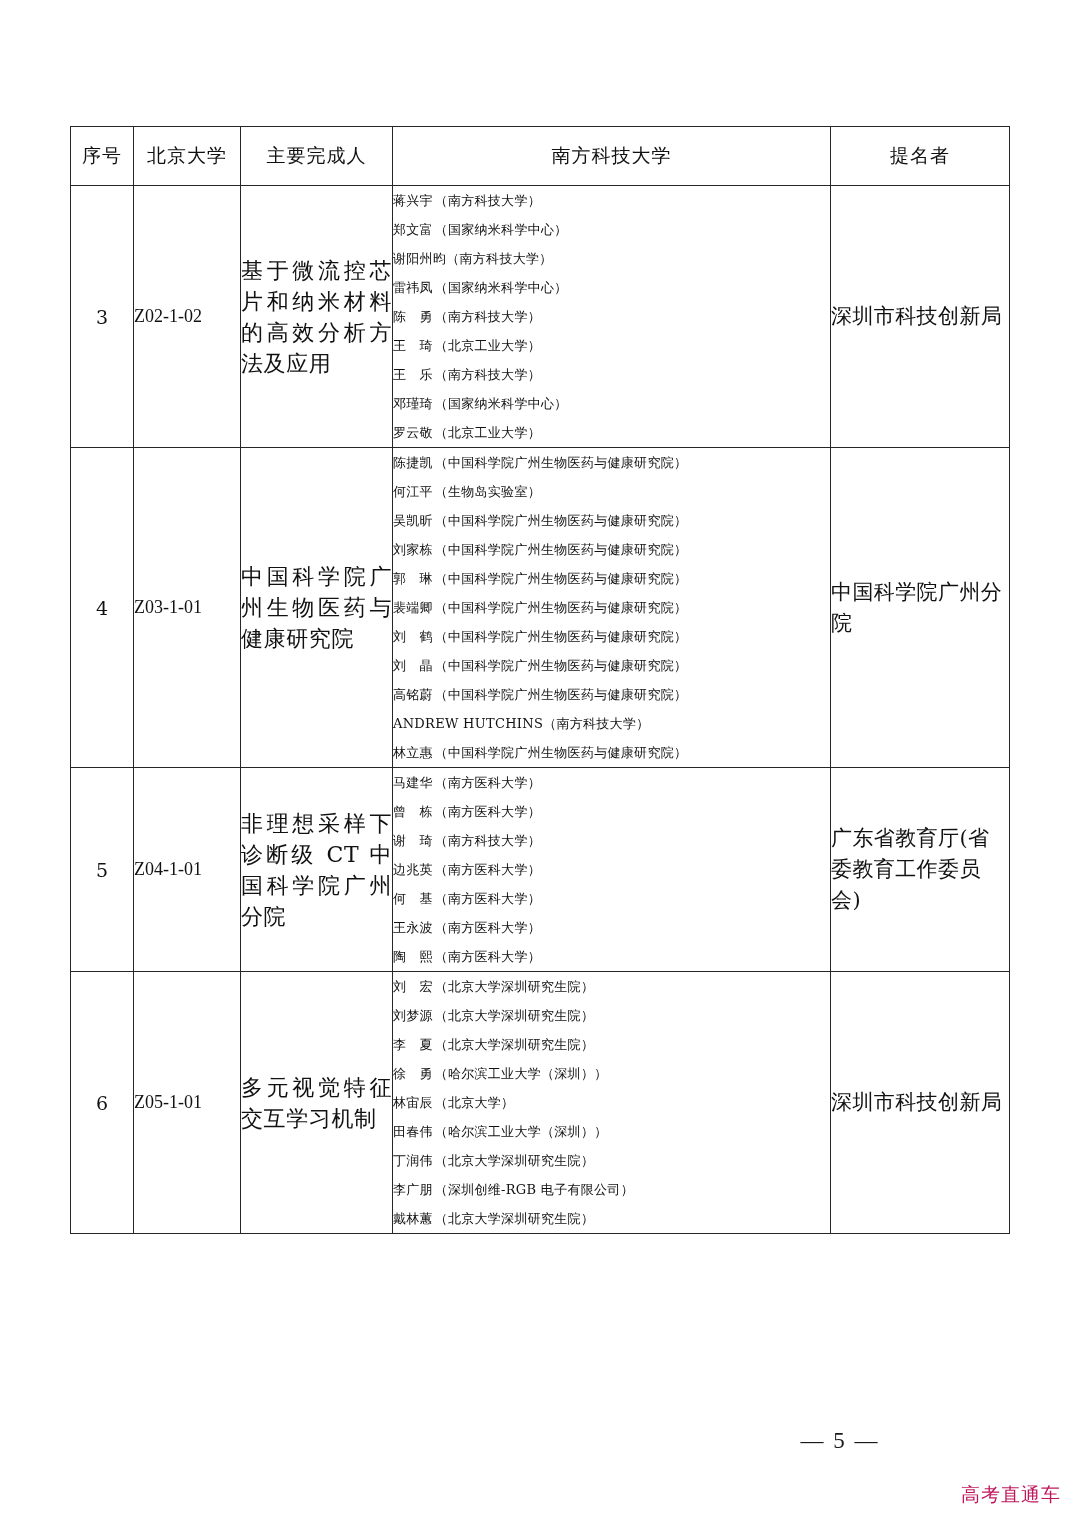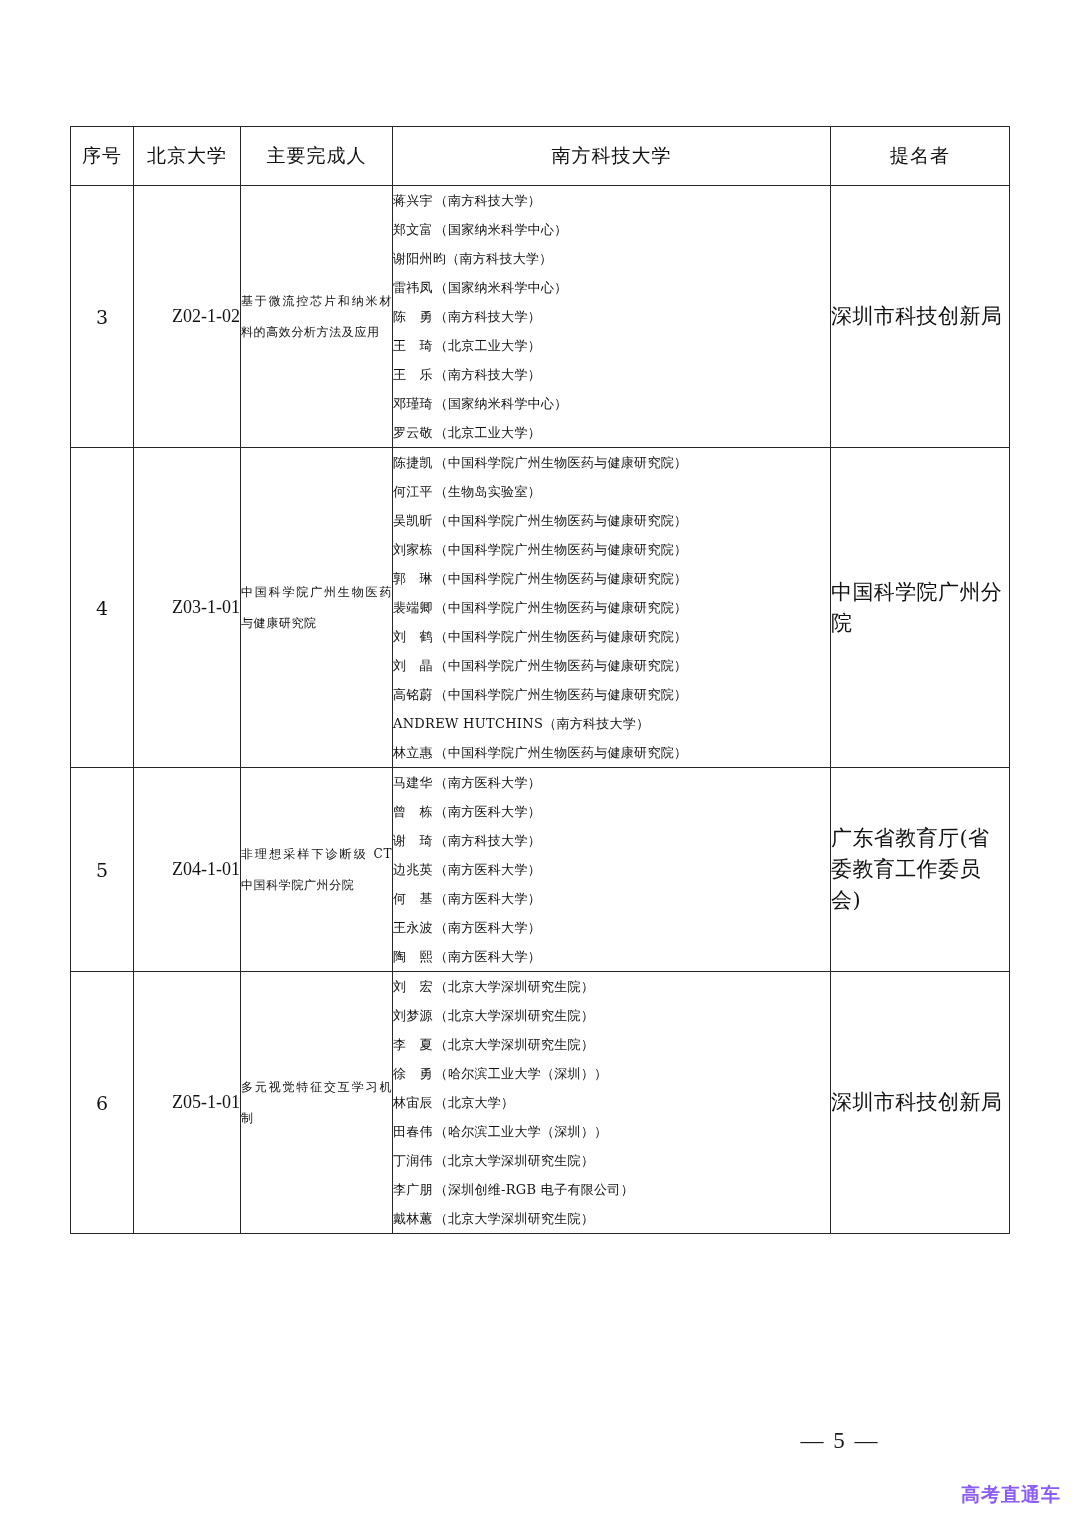--- a/index.html
+++ b/index.html
@@ -52,27 +52,27 @@
     font-size: 19px;
     letter-spacing: 1px;
   }
 
   td.idx {
     text-align: center;
     font-size: 19px;
     font-family: "DejaVu Serif", "Liberation Serif", serif;
   }
   td.code {
-    text-align: right;
+    text-align: left;
     font-size: 18px;
     letter-spacing: 0px;
     font-family: "Liberation Serif", "DejaVu Serif", serif;
   }
   td.pname {
-    font-size: 12px;
+    font-size: 22px;
     line-height: 31px;
     padding: 6px 9px 6px 10px;
     text-align: justify;
     text-justify: inter-ideograph;
     letter-spacing: 0.6px;
     margin-left: 40px;
   }
   td.people {
     font-size: 13px;
     line-height: 1.0;
@@ -110,24 +110,23 @@
     letter-spacing: 2px;
     padding-left: 600px;
     box-sizing: border-box;
   }
 
   .watermark {
     position: absolute;
     right: 38px;
     top: 1482px;
     font-size: 19px;
-    color: #8b5cf6;
+    color: #be185d;
     font-family: "DejaVu Sans", "Liberation Sans", sans-serif;
     letter-spacing: 1px;
-    font-weight: bold;
   }
 </style>
 </head>
 <body>
 
 <div class="page">
 
   <div class="table-wrap">
     <table class="award-table">
       <colgroup>

